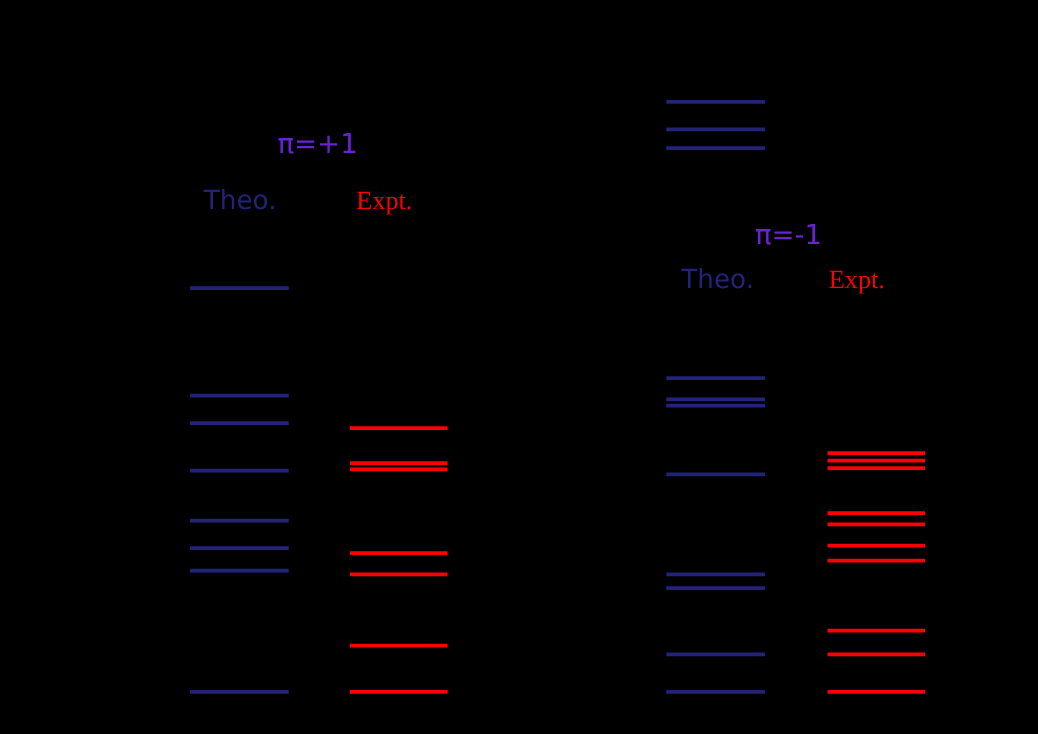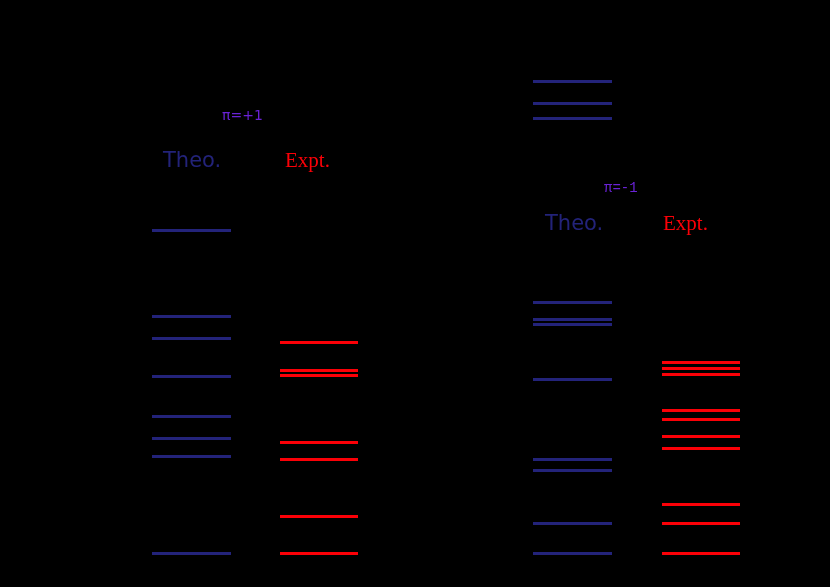--- a/index.html
+++ b/index.html
@@ -28,21 +28,21 @@
   }
   .panel-title {
     position: absolute;
     font-size: 21px;
     line-height: 21px;
     white-space: nowrap;
     letter-spacing: 0px;
   }
   .parity-label {
     position: absolute;
-    font-size: 14px;
+    font-size: 22px;
     line-height: 21px;
     white-space: nowrap;
     color: #6a22d6;
   }
   .col-label-theo { color: #23237a; }
   .col-label-expt { color: #fb0007; font-family: Liberation Serif, serif; }
 </style>
 </head>
 <body>
 
@@ -58,21 +58,21 @@
     <div class="level theo" style="left: 152px; top: 455px; width: 79px; background: rgb(35, 35, 122);"></div>
     <div class="level theo" style="left: 152px; top: 552px; width: 79px; background: rgb(35, 35, 122);"></div>
     <div class="panel-title col-label-expt" style="left: 285px; top: 150px; color: rgb(251, 0, 7);">Expt.</div>
     <div class="level expt" style="left: 280px; top: 341px; width: 78px; background: rgb(251, 0, 7);"></div>
     <div class="level expt" style="left: 280px; top: 369px; width: 78px; background: rgb(251, 0, 7);"></div>
     <div class="level expt" style="left: 280px; top: 374px; width: 78px; background: rgb(251, 0, 7);"></div>
     <div class="level expt" style="left: 280px; top: 441px; width: 78px; background: rgb(251, 0, 7);"></div>
     <div class="level expt" style="left: 280px; top: 458px; width: 78px; background: rgb(251, 0, 7);"></div>
     <div class="level expt" style="left: 280px; top: 515px; width: 78px; background: rgb(251, 0, 7);"></div>
     <div class="level expt" style="left: 280px; top: 552px; width: 78px; background: rgb(251, 0, 7);"></div>
-    <div class="parity-label" style="left: 604px; top: 178px; color: rgb(106, 34, 214); font-family: Liberation Mono, monospace;">π=-1</div>
+    <div class="parity-label" style="left: 604px; top: 178px; color: rgb(106, 34, 214);">π=-1</div>
     <div class="panel-title col-label-theo" style="left: 545px; top: 213px; color: rgb(35, 35, 122);">Theo.</div>
     <div class="level theo" style="left: 533px; top: 80px; width: 79px; background: rgb(35, 35, 122);"></div>
     <div class="level theo" style="left: 533px; top: 102px; width: 79px; background: rgb(35, 35, 122);"></div>
     <div class="level theo" style="left: 533px; top: 117px; width: 79px; background: rgb(35, 35, 122);"></div>
     <div class="level theo" style="left: 533px; top: 301px; width: 79px; background: rgb(35, 35, 122);"></div>
     <div class="level theo" style="left: 533px; top: 318px; width: 79px; background: rgb(35, 35, 122);"></div>
     <div class="level theo" style="left: 533px; top: 323px; width: 79px; background: rgb(35, 35, 122);"></div>
     <div class="level theo" style="left: 533px; top: 378px; width: 79px; background: rgb(35, 35, 122);"></div>
     <div class="level theo" style="left: 533px; top: 458px; width: 79px; background: rgb(35, 35, 122);"></div>
     <div class="level theo" style="left: 533px; top: 469px; width: 79px; background: rgb(35, 35, 122);"></div>

